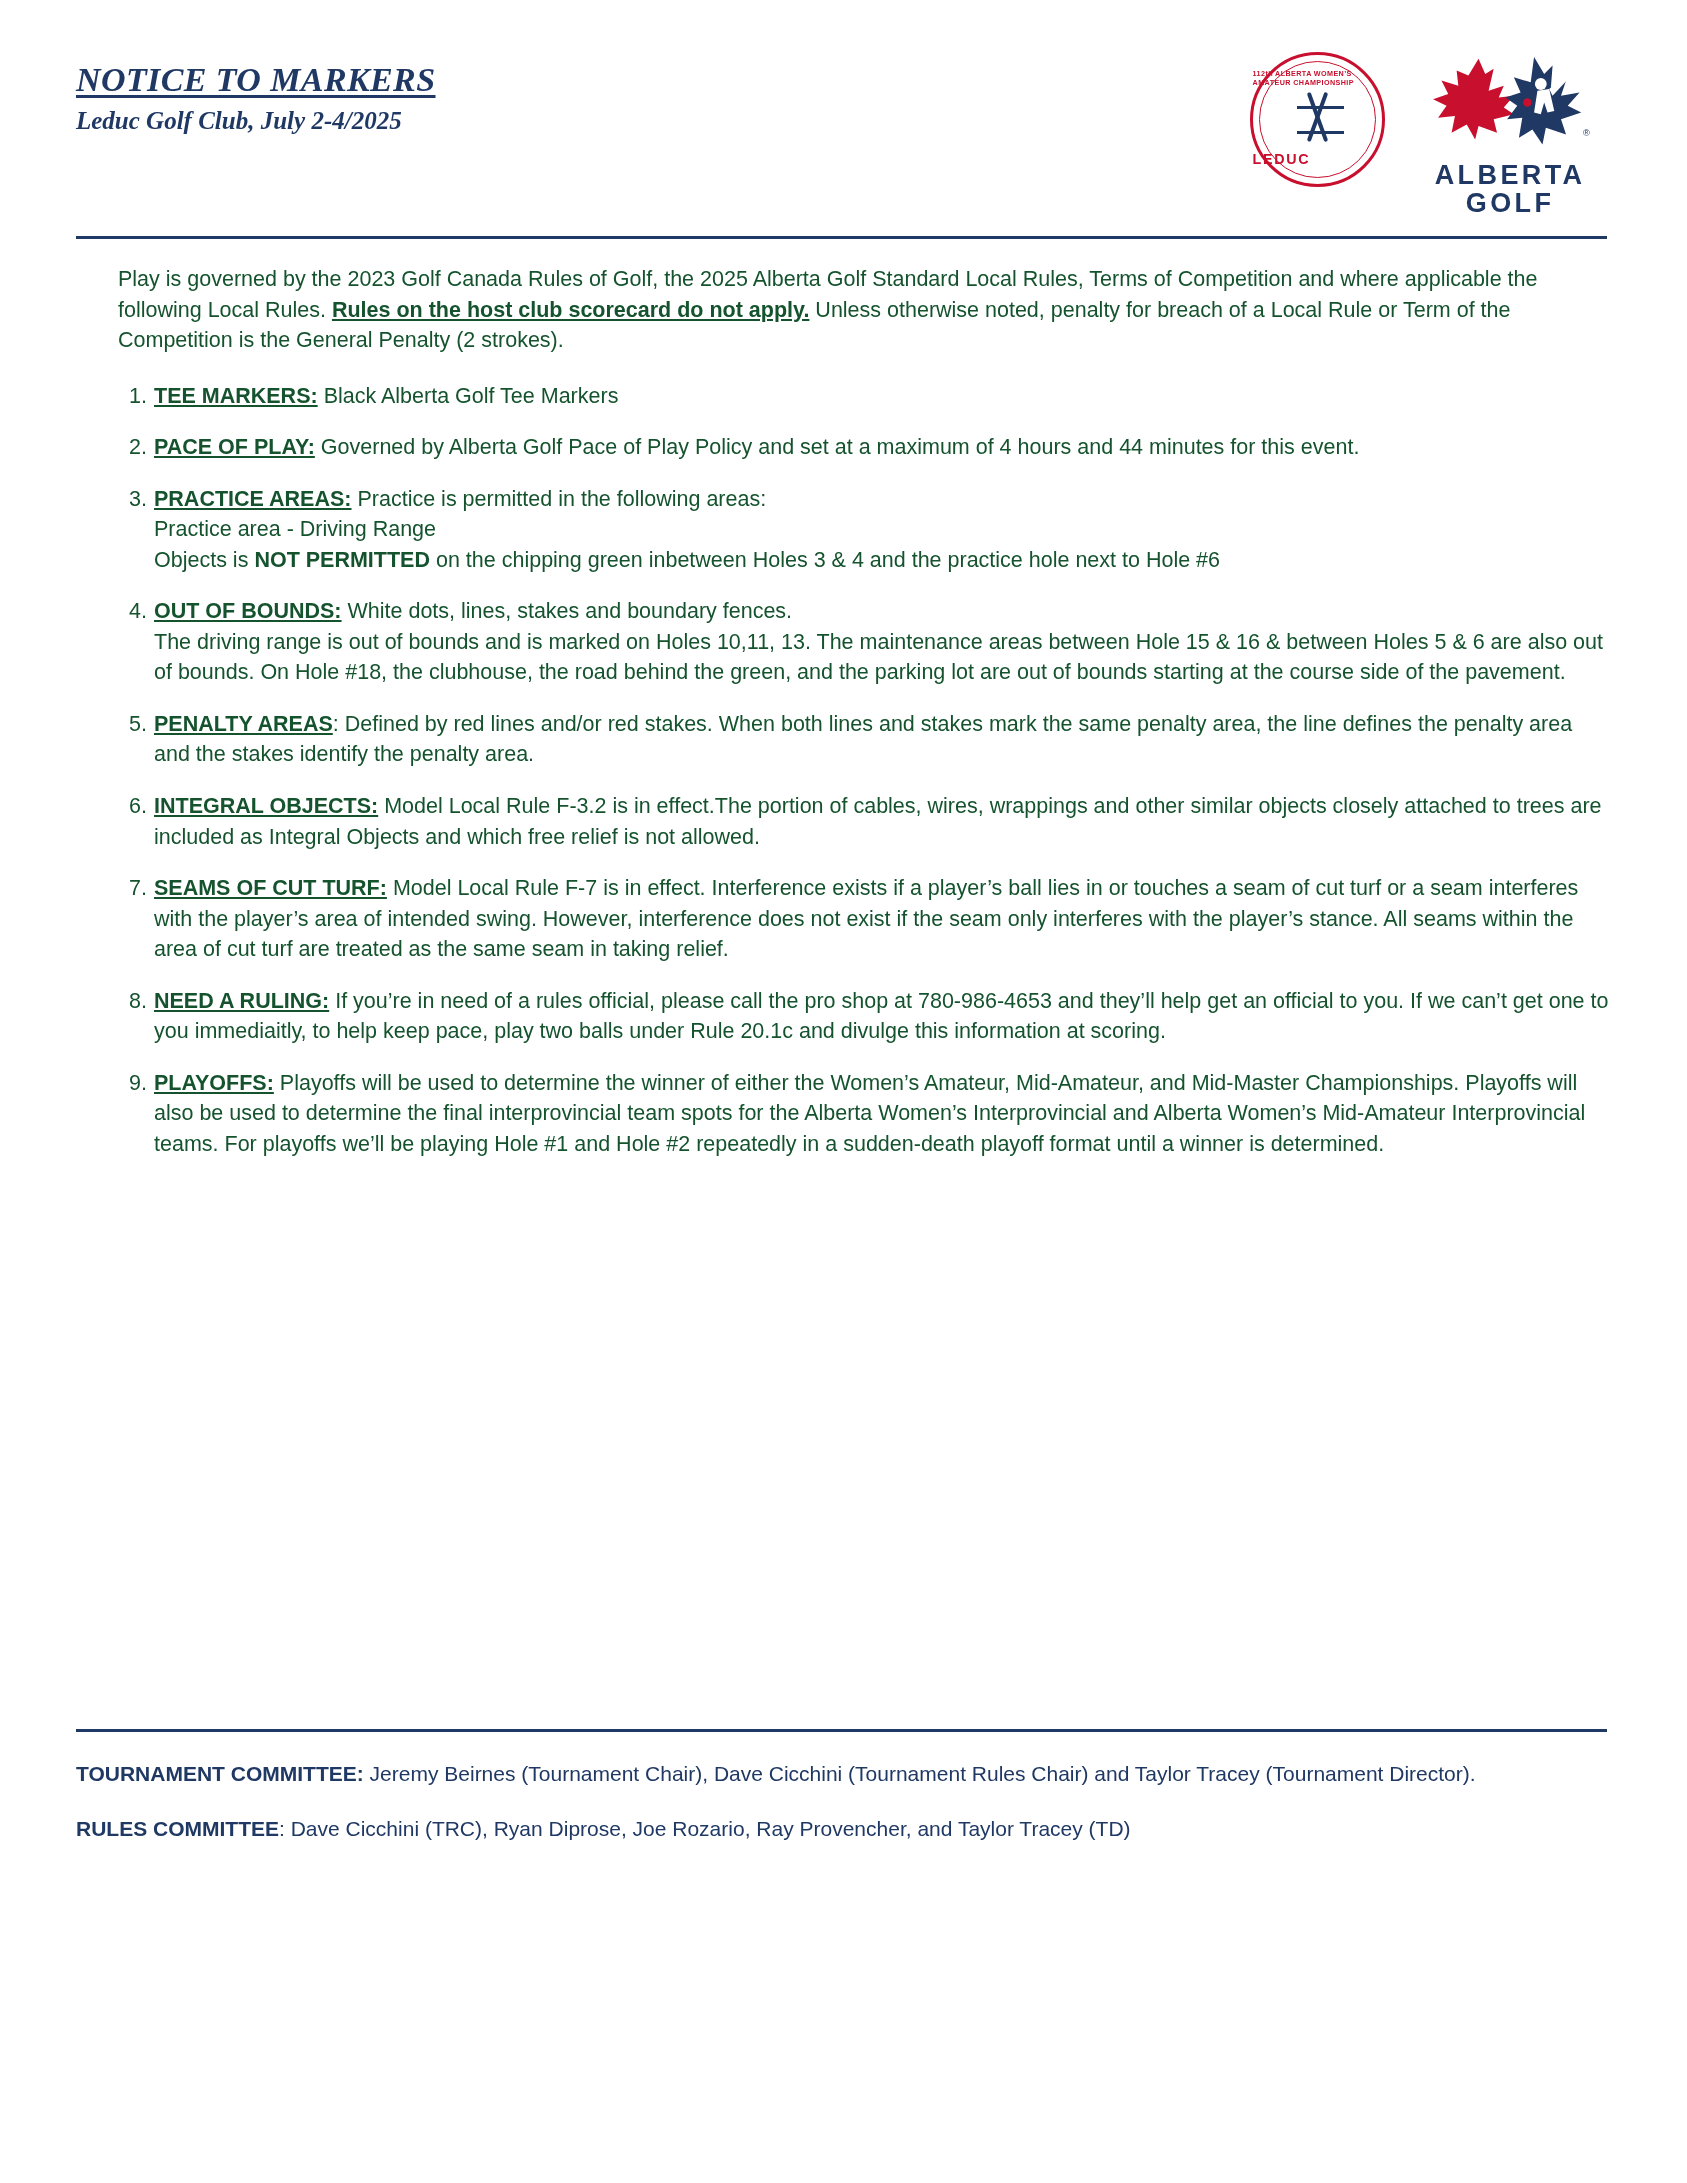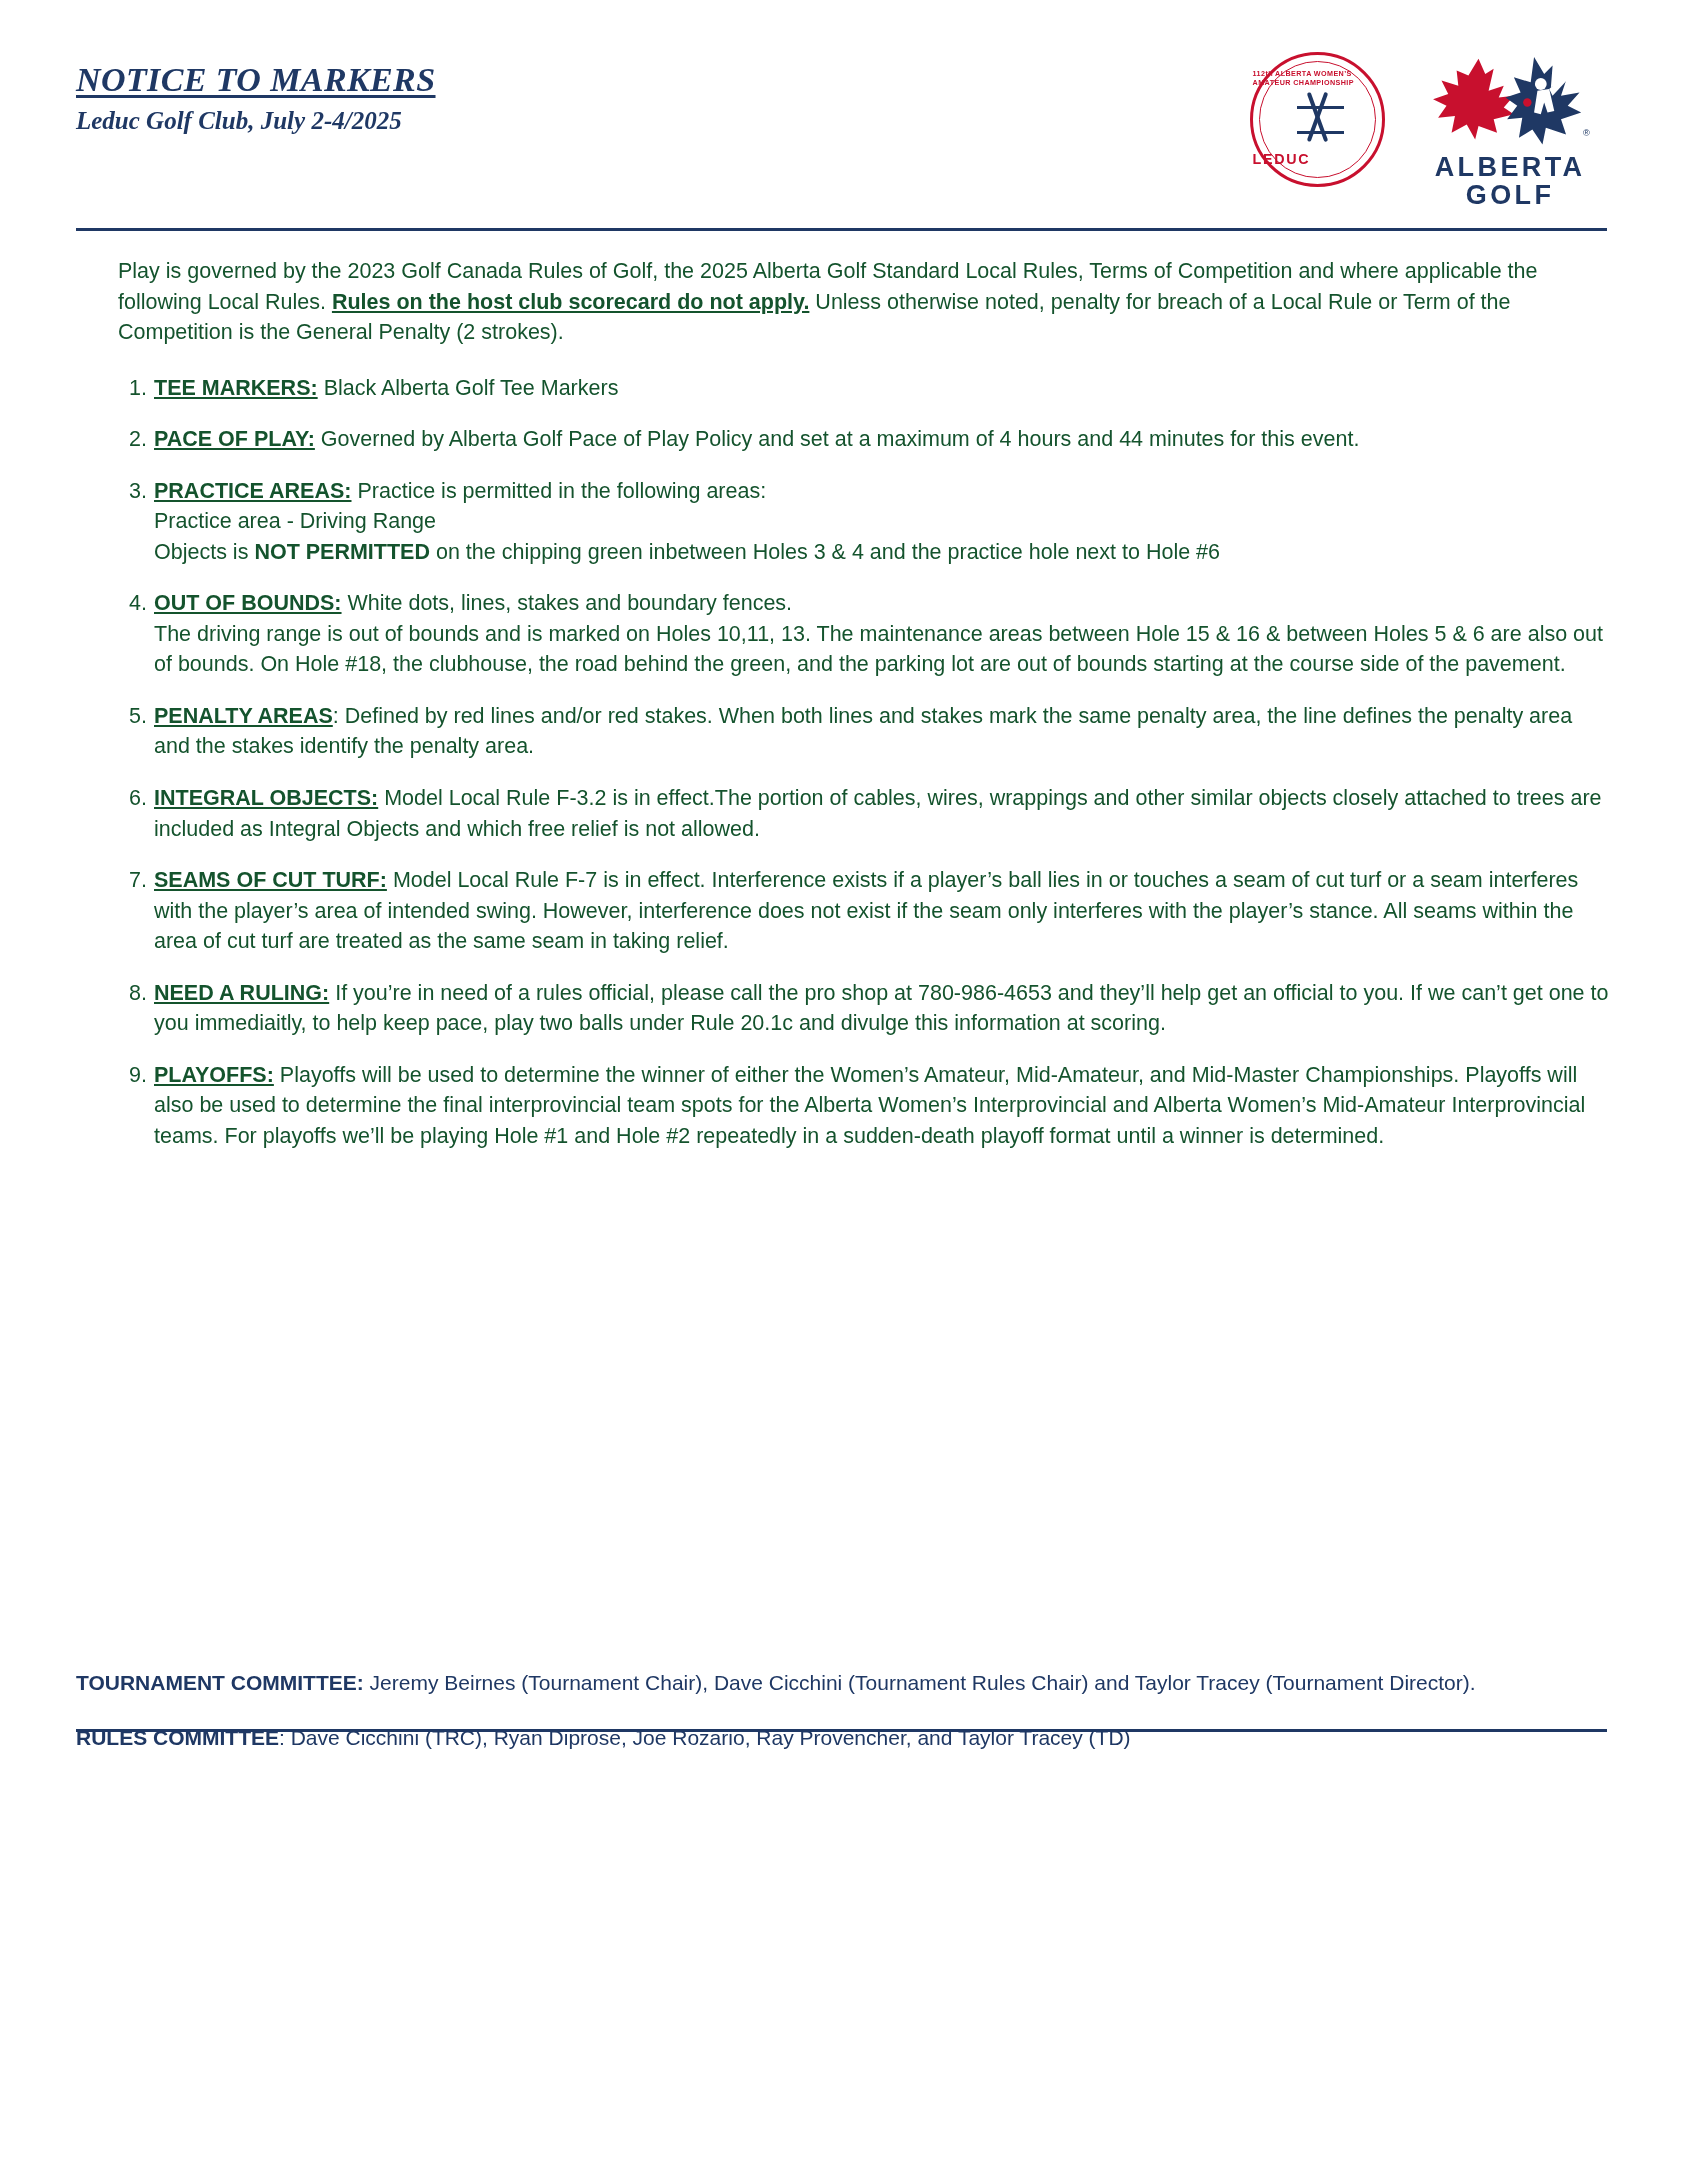--- a/index.html
+++ b/index.html
@@ -137,21 +137,21 @@
     height: 101px;
     margin: 0 auto;
   }
   .ab-logo-text1 {
     font-family: "Liberation Sans", sans-serif;
     font-weight: bold;
     font-size: 27px;
     letter-spacing: 3.4px;
     color: #1F3864;
     line-height: 1.05;
-    margin-top: 0;
+    margin-top: 8px;
   }
   .ab-logo-text2 {
     font-family: "Liberation Sans", sans-serif;
     font-weight: bold;
     font-size: 27px;
     letter-spacing: 3.4px;
     color: #1F3864;
     line-height: 1.05;
   }
 
@@ -207,21 +207,21 @@
     position: absolute;
     left: 76px;
     right: 80px;
     top: 1729px;
     border-bottom: 3.4px solid #1F3864;
   }
   .footer {
     position: absolute;
     left: 76px;
     right: 80px;
-    top: 1668px;
+    top: 1759px;
     font-family: "Liberation Sans", sans-serif;
     font-size: 21px;
     line-height: 1.45;
     color: #1F3864;
   }
   .footer p { margin: 0 0 25px 0; }
   .footer .b { font-weight: bold; }
 </style>
 </head>
 <body>

